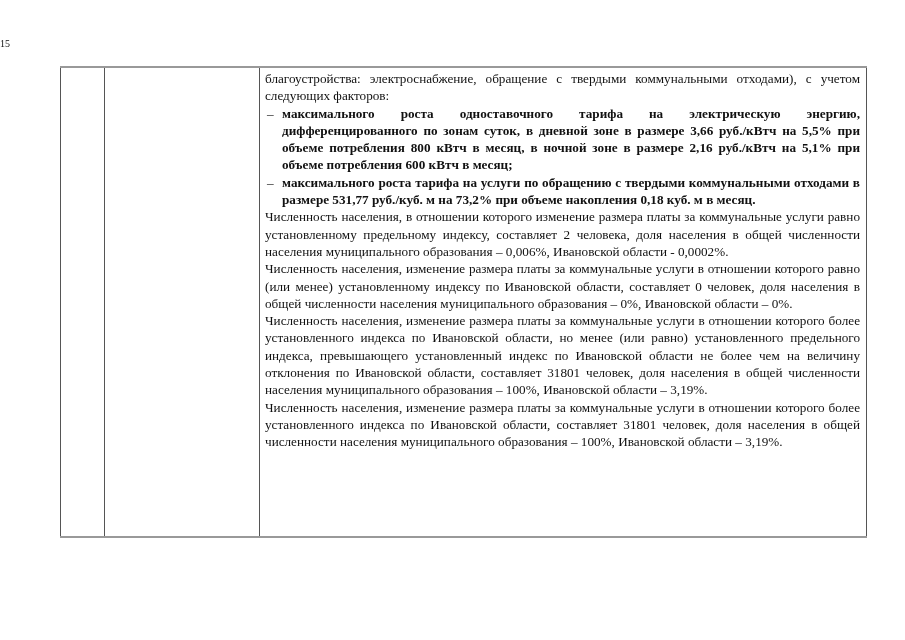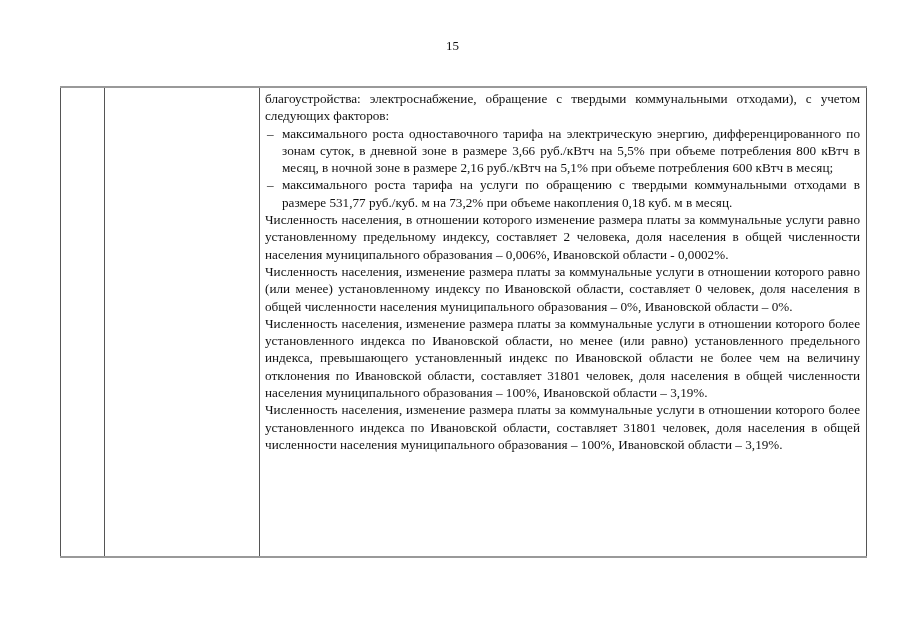--- a/index.html
+++ b/index.html
@@ -1,31 +1,31 @@
 <!DOCTYPE html>
 <html><head>
 <meta charset="utf-8">
 <style>
   html, body { margin:0; padding:0; background:#ffffff; }
   body { width:905px; height:640px; position:relative; overflow:hidden;
          font-family:"Liberation Serif", "DejaVu Serif", serif; color:#111; }
-  .page-number { position:absolute; left:0; width:905px; top:38px; text-align:center;
-                 font-size:13px; }
+  .page-number { position:absolute; left:0; width:905px; top:38px; 
+                 font-size:10px; }
   .doc-table { position:absolute; left:60px; top:66px; width:807px; height:472px;
                border-collapse:collapse; table-layout:fixed; }
   .doc-table td { border:1px solid #555; vertical-align:top; padding:0; }
-  .doc-table { border-top:2px solid #999; border-bottom:2px solid #999;margin-top:20px; }
+  .doc-table { border-top:2px solid #999; border-bottom:2px solid #999; }
   .col1 { width:43px; }
   .col2 { width:154px; border-left:1.5px solid #222 !important; }
   .col3 { padding:2px 6px 0 5px !important; }
   .cell-text { font-size:13.2px; line-height:17.3px; text-align:justify; }
   .para { margin:0; text-align:justify; }
   .bullet { display:flex; margin:0; }
   .bullet .dash { width:15px; flex:0 0 15px; padding-left:2px; }
-  .bullet .btext { flex:1; text-align:justify; }
+  .bullet .btext { flex:1; text-align:justify;font-weight:bold; }
 </style>
 </head>
 <body>
 
 <div class="page-number">15</div>
 
 <table class="doc-table">
   <tbody>
       <tr>
     <td class="col1"></td>

